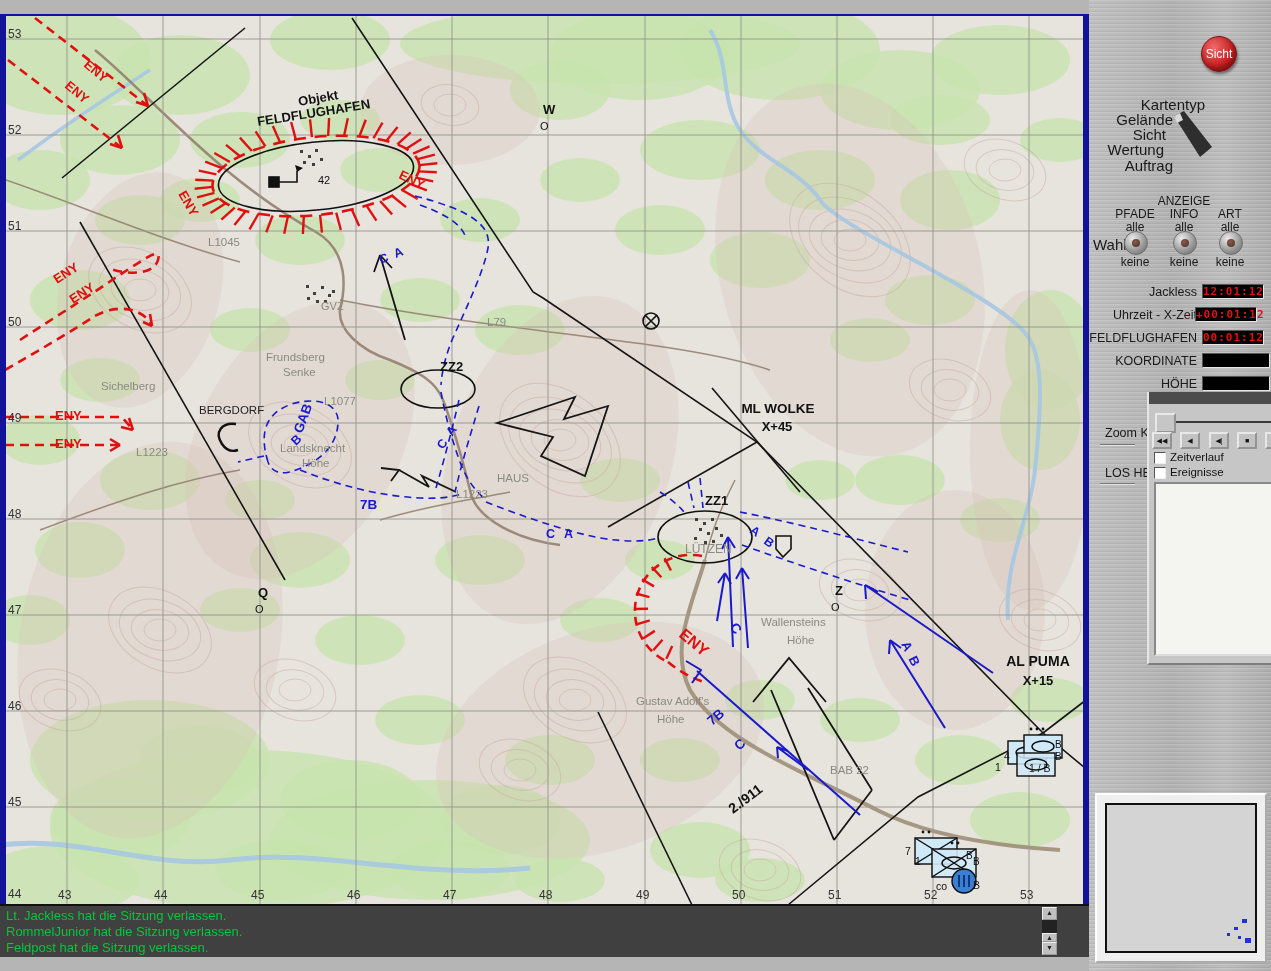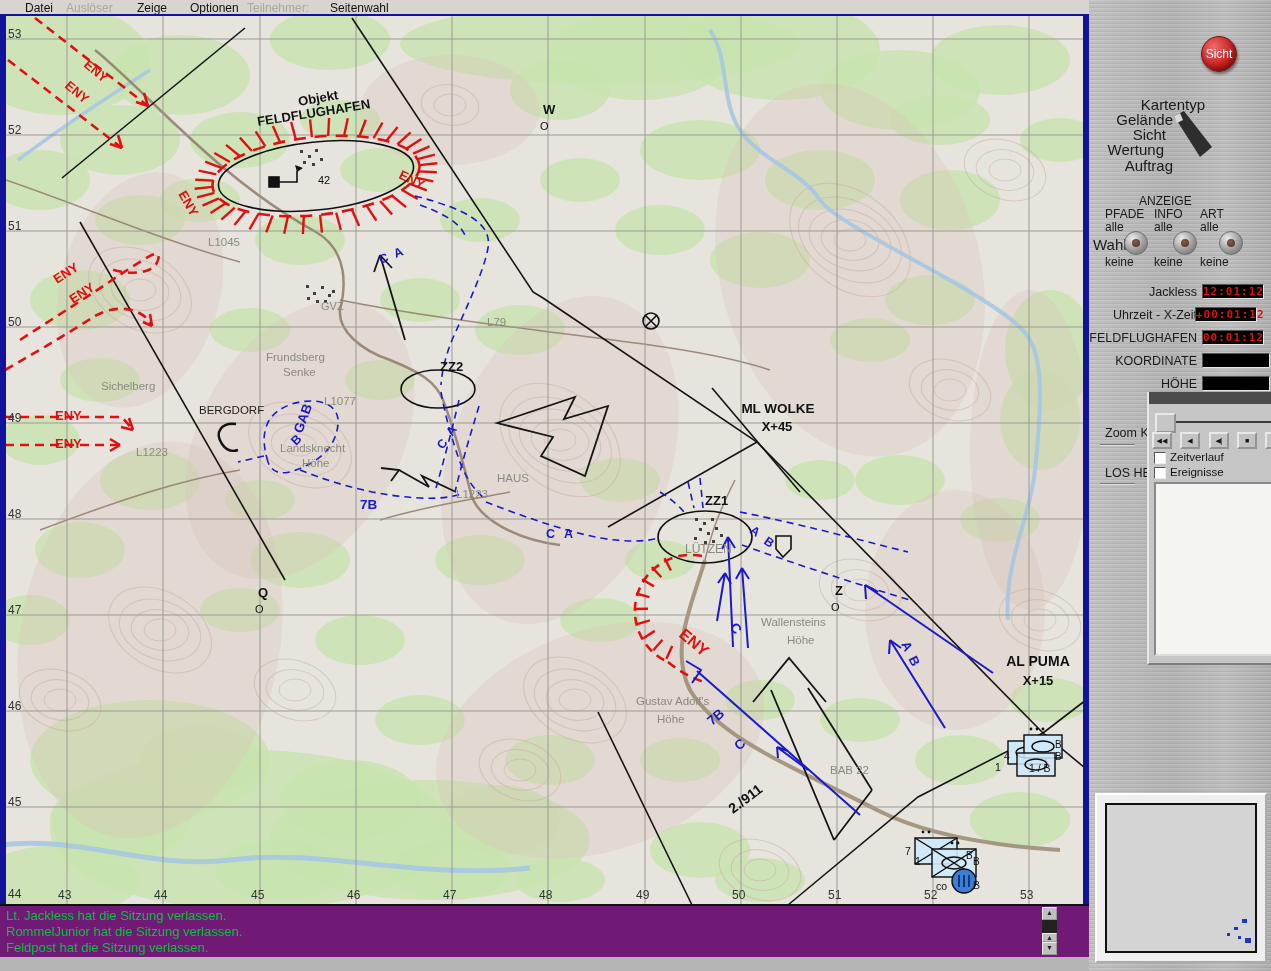--- a/index.html
+++ b/index.html
@@ -21,21 +21,21 @@
                      linear-gradient(90deg,#c0c0c0,#b2b2b2 45%,#bdbdbd 75%,#aeaeae);}
   #sidebar .lab{position:absolute;font-size:15px;color:#1a1a1a;white-space:nowrap;}
   #ende-btn{position:absolute;left:112px;top:36px;width:34px;height:34px;border-radius:50%;
     background:radial-gradient(circle at 35% 30%,#ef6a6a,#c41e1e 60%,#8c1414);
     border:1px solid #7a1212;color:#fff;font-size:12px;line-height:34px;text-align:center;
     box-shadow:1px 2px 3px rgba(0,0,0,.45), inset -2px -3px 5px rgba(0,0,0,.3);cursor:pointer;}
   .knob{position:absolute;width:22px;height:22px;border-radius:50%;border:1px solid #6f6f6f;
     background:radial-gradient(circle at 35% 30%,#ececec,#9c9c9c 55%,#636363);cursor:pointer;}
   .knob::after{content:"";position:absolute;left:7px;top:7px;width:8px;height:8px;border-radius:50%;
     background:radial-gradient(circle at 40% 35%,#8a5a4a,#46302a);}
-  .cellc{position:absolute;width:60px;font-size:12px;color:#1a1a1a;}
+  .cellc{position:absolute;width:60px;text-align:center;font-size:12px;color:#1a1a1a;}
   .ledbox{position:absolute;height:13px;background:#000;border:1px solid;border-color:#555 #e6e6e6 #e6e6e6 #555;
     color:#e01010;font-family:"DejaVu Sans Mono",monospace;font-size:11px;font-weight:bold;
     text-align:center;line-height:13px;letter-spacing:1px;}
   .rlab{position:absolute;font-size:12.5px;color:#1a1a1a;white-space:nowrap;}
   .etch{position:absolute;height:1px;background:#777;box-shadow:0 1px 0 #e3e3e3;}
 
   
   #replay-panel{position:absolute;left:58px;top:392px;width:126px;height:271px;
     background:#c6c6c6;border-left:2px solid #e6e6e6;border-bottom:2px solid #7e7e7e;}
   #replay-title{position:absolute;left:0;top:0;width:100%;height:12px;background:#4c4c4c;}
@@ -51,43 +51,35 @@
     border:2px inset #ddd;}
 
   
   #minimap{position:absolute;left:6px;top:793px;width:172px;height:170px;background:#efefef;
     border:2px outset #fff;box-sizing:border-box;}
   #minimap-inner{position:absolute;left:8px;top:8px;width:148px;height:146px;background:#d4d4d4;
     border:2px solid #111;}
   .mdot{position:absolute;background:#2233cc;}
 
   
-  #chat{position:absolute;left:0;top:906px;width:1089px;height:51px;background:#701a75;}
+  #chat{position:absolute;left:0;top:906px;width:1089px;height:51px;background:#404040;}
   #chat .msg{position:absolute;left:6px;font-size:13px;color:#00c838;white-space:nowrap;}
   #chat-scroll{position:absolute;left:1042px;top:1px;width:15px;height:48px;background:#222;}
   .sbtn{position:absolute;left:0;width:15px;height:13px;background:#c0c0c0;border:1px outset #eee;
     box-sizing:border-box;font-size:7px;color:#222;text-align:center;line-height:10px;cursor:pointer;}
   #bottombar{position:absolute;left:0;top:957px;width:1089px;height:14px;background:#070707;border-top:1px solid #3a3a3a;}
   #chat-prompt{position:absolute;left:6px;top:0px;font-size:12px;color:#e8e8e8;white-space:nowrap;}
   #chat-target{position:absolute;left:1003px;top:0px;width:84px;height:13px;background:#b5b5b5;
     border:1px solid #888;font-size:11.5px;color:#111;text-align:right;padding-right:3px;cursor:pointer;}
 </style>
 </head>
 <body>
 
 <div id="app">
 
-  <div id="menubar">
-    <span style="left:25px">Datei</span>
-    <span style="left:66px" class="disabled">Auslöser</span>
-    <span style="left:137px">Zeige</span>
-    <span style="left:190px">Optionen</span>
-    <span style="left:247px" class="disabled">Teilnehmer:</span>
-    <span style="left:330px">Seitenwahl</span>
-  </div>
 
   <div id="map-area">
     <svg id="map-svg" width="1089" height="892" xmlns="http://www.w3.org/2000/svg">
       <rect x="0" y="0" width="1089" height="892" fill="#e7e4de"></rect>
       <g id="g-forest">
           <ellipse cx="60" cy="46" rx="90" ry="55" fill="#c8e4ae" fill-opacity="0.8"></ellipse>
           <ellipse cx="180" cy="61" rx="70" ry="40" fill="#c8e4ae" fill-opacity="0.8"></ellipse>
           <ellipse cx="330" cy="26" rx="60" ry="30" fill="#c8e4ae" fill-opacity="0.8"></ellipse>
           <ellipse cx="640" cy="41" rx="90" ry="45" fill="#c8e4ae" fill-opacity="0.8"></ellipse>
           <ellipse cx="780" cy="36" rx="100" ry="50" fill="#c8e4ae" fill-opacity="0.8"></ellipse>

